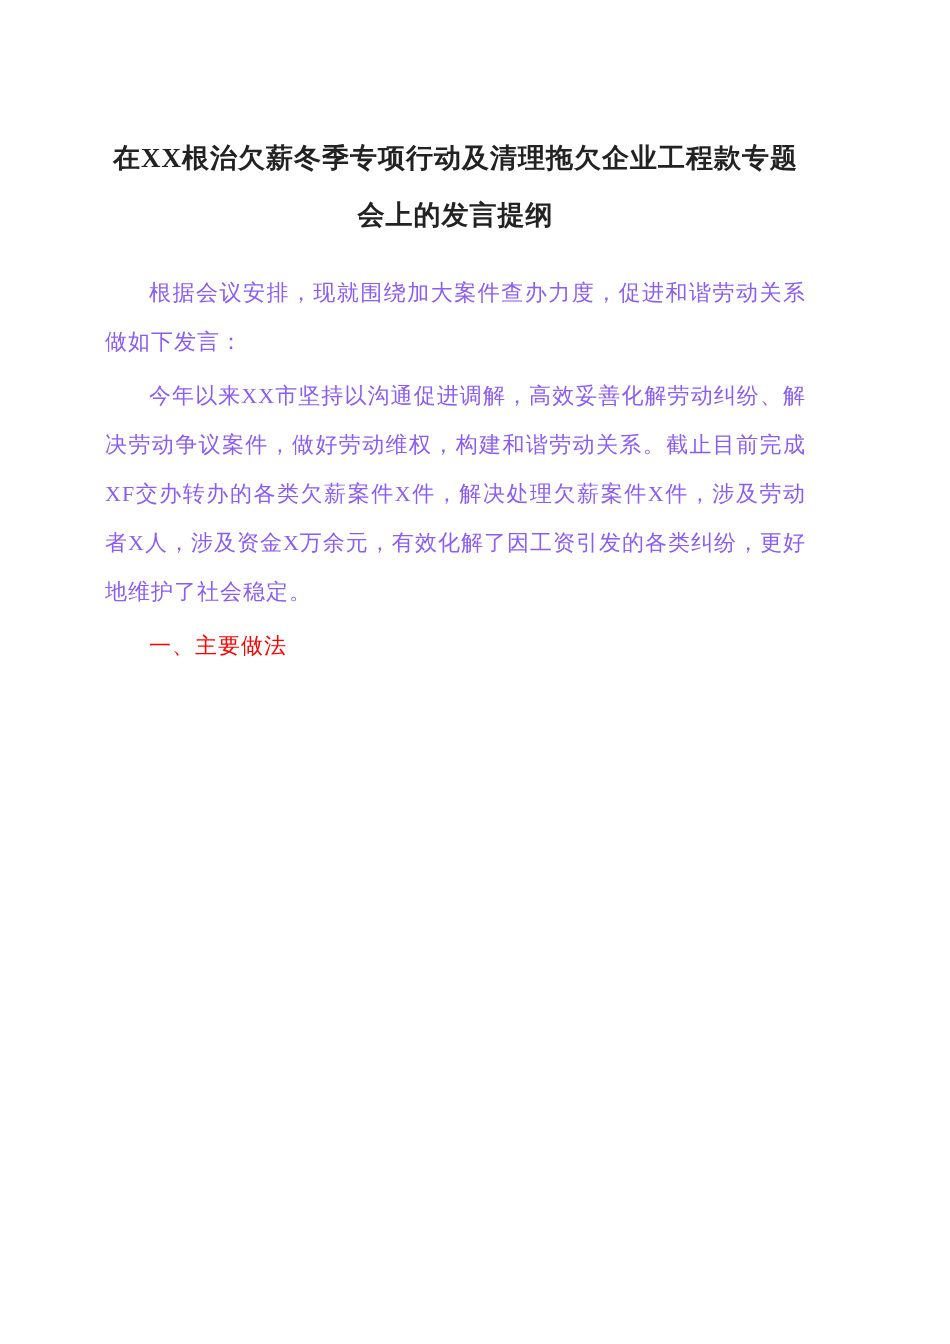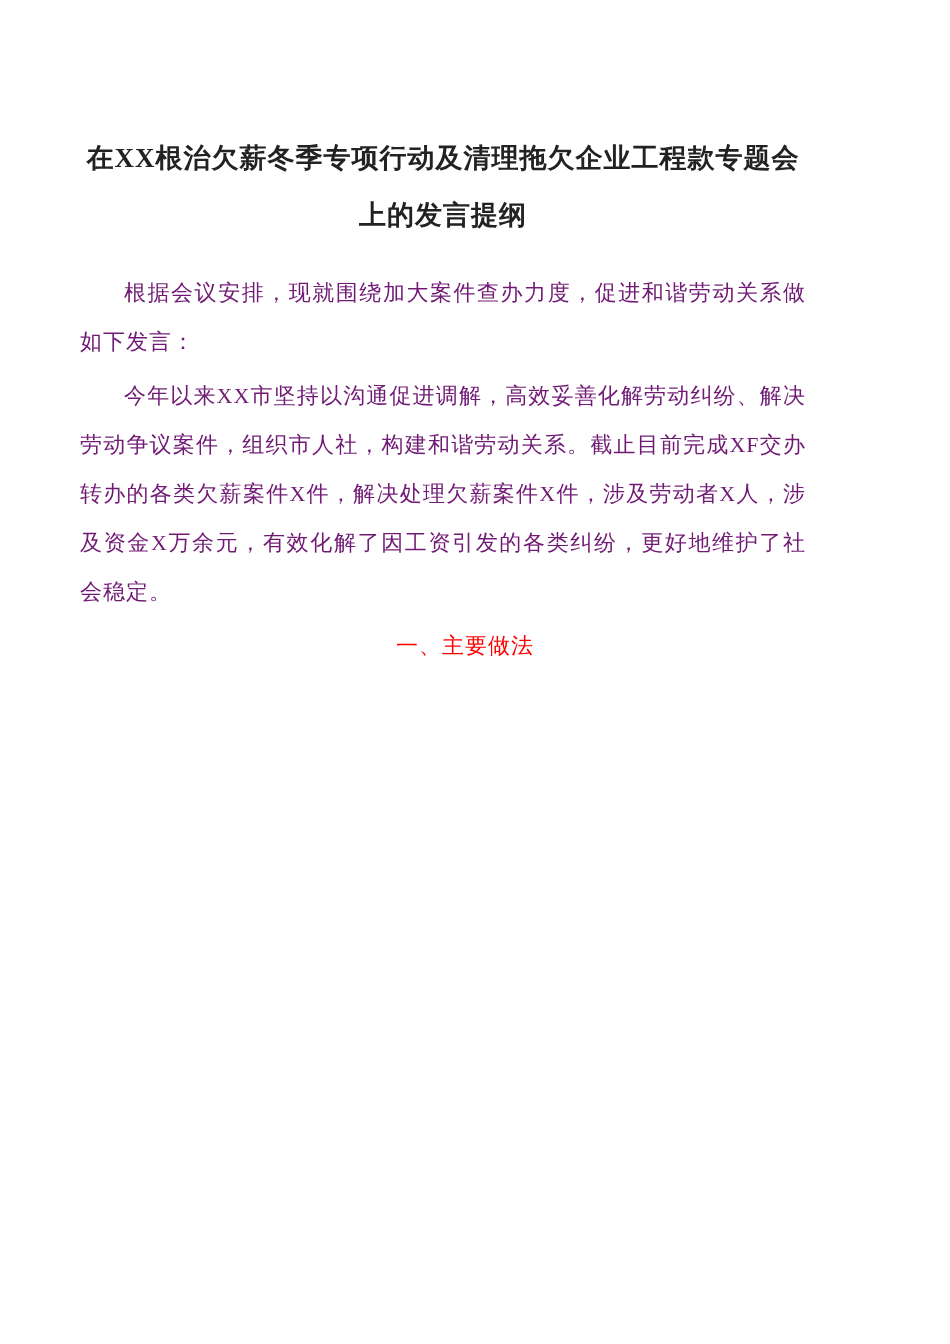--- a/index.html
+++ b/index.html
@@ -9,61 +9,61 @@
       height: 1344px;
       background: #ffffff;
       font-family: "Liberation Serif", "DejaVu Serif", serif;
       overflow: hidden;
     }
 
     .page {
       width: 950px;
       height: 1344px;
       background: #ffffff;
-      padding: 130px 144px 0 80px;
+      padding: 130px 144px 0 105px;
     }
 
     .doc-title {
       font-size: 27px;
       font-weight: bold;
       color: #222222;
       text-align: center;
       line-height: 57px;
       letter-spacing: 1px;
       margin-bottom: 24px;
     }
 
     .para {
       font-size: 22px;
       line-height: 49px;
-      color: #701a75;
+      color: #8b5cf6;
       text-indent: 2em;
       text-align: justify;
       text-justify: inter-character;
       letter-spacing: 1px;
       margin-bottom: 5px;
     }
 
     .heading-red {
       color: #ff0000;
-      text-align: center;
+      text-align: left;
     }
   </style>
 </head>
 <body>
 
 <div class="page">
 
   <h1 class="doc-title">在XX根治欠薪冬季专项行动及清理拖欠企业工程款专题会上的发言提纲</h1>
 
   <div>
 
     <p class="para">根据会议安排，现就围绕加大案件查办力度，促进和谐劳动关系做如下发言：</p>
 
-    <p class="para">今年以来XX市坚持以沟通促进调解，高效妥善化解劳动纠纷、解决劳动争议案件，组织市人社，构建和谐劳动关系。截止目前完成XF交办转办的各类欠薪案件X件，解决处理欠薪案件X件，涉及劳动者X人，涉及资金X万余元，有效化解了因工资引发的各类纠纷，更好地维护了社会稳定。</p>
+    <p class="para">今年以来XX市坚持以沟通促进调解，高效妥善化解劳动纠纷、解决劳动争议案件，做好劳动维权，构建和谐劳动关系。截止目前完成XF交办转办的各类欠薪案件X件，解决处理欠薪案件X件，涉及劳动者X人，涉及资金X万余元，有效化解了因工资引发的各类纠纷，更好地维护了社会稳定。</p>
 
     <p class="para heading-red">一、主要做法</p>
 
 
 
   </div>
 
 </div>
 
 </body></html>

